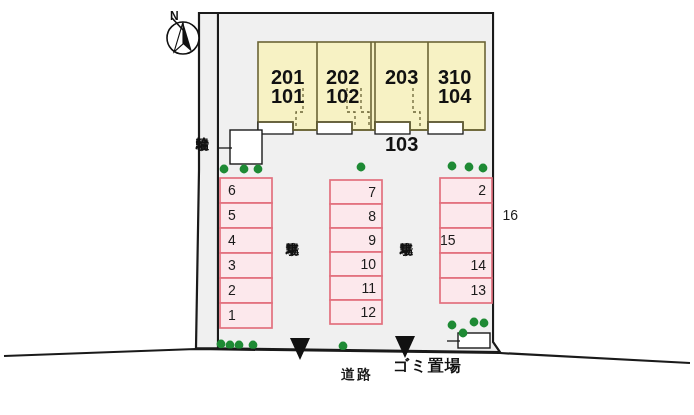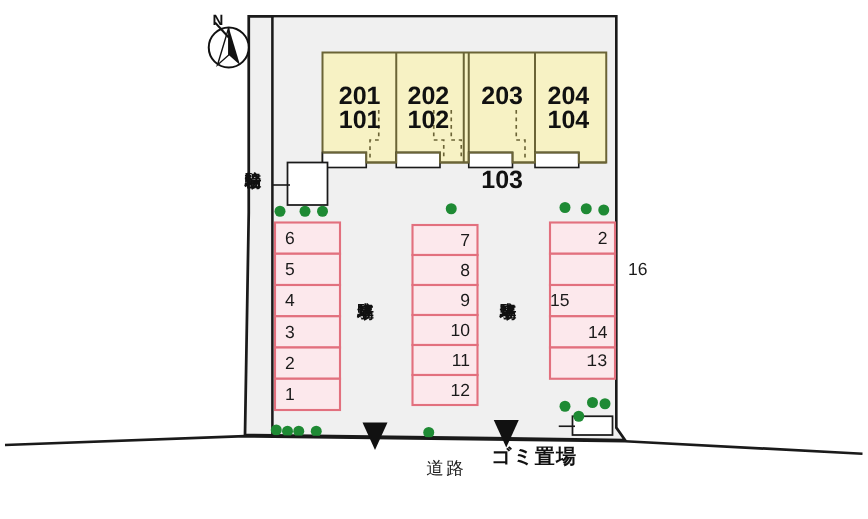--- a/index.html
+++ b/index.html
@@ -48,21 +48,21 @@
     line-height: 1.0;
   }
   .horiz-jp {
     font-size: 16px;
     font-weight: bold;
     letter-spacing: 1px;
     margin-top: 24px;
   }
   .road-jp {
     font-size: 14px;
-    font-weight: normal;
+    font-weight: bold;
     letter-spacing: 2px;
     color: #1a1a1a;
   }
   .watermark {
     position: absolute;
     font-size: 30px;
     font-weight: bold;
     color: rgba(236, 200, 210, 0.30);
     letter-spacing: 2px;
     transform: rotate(-12deg);
@@ -169,21 +169,21 @@
 
   <div class="lbl unit-num" style="left:271px; top:67px;">201</div>
   <div class="lbl unit-num" style="left:271px; top:86px;">101</div>
 
   <div class="lbl unit-num" style="left:326px; top:67px;">202</div>
   <div class="lbl unit-num" style="left:326px; top:86px;">102</div>
 
   <div class="lbl unit-num" style="left:385px; top:67px;">203</div>
   <div class="lbl unit-num" style="left:385px; top:90px;margin-top:44px;">103</div>
 
-  <div class="lbl unit-num" style="left:438px; top:67px;">204</div>
+  <div class="lbl unit-num" style="left:438px; top:67px;">310</div>
   <div class="lbl unit-num" style="left:438px; top:86px;text-align:right;">104</div>
 
   <div class="lbl vert-jp" style="left:196px; top:126px;">駐輪場</div>
 
   <div class="lbl vert-jp" style="left:286px; top:231px;">駐車場</div>
   <div class="lbl vert-jp" style="left:400px; top:231px;">駐車場</div>
 
   <div class="lbl horiz-jp" style="left:393px; top:334px;">ゴミ置場</div>
 
   <div class="lbl road-jp" style="left:341px; top:367px;">道路</div>
@@ -199,17 +199,17 @@
   <div class="lbl stall-num" style="left:330px; top:209px; width:46px; text-align:right;">8</div>
   <div class="lbl stall-num" style="left:330px; top:233px; width:46px; text-align:right;">9</div>
   <div class="lbl stall-num" style="left:330px; top:257px; width:46px; text-align:right;">10</div>
   <div class="lbl stall-num" style="left:330px; top:281px; width:46px; text-align:right;">11</div>
   <div class="lbl stall-num" style="left:330px; top:305px; width:46px; text-align:right;">12</div>
 
   <div class="lbl stall-num" style="left:440px; top:183px; width:46px; text-align:right;">2</div>
   <div class="lbl stall-num" style="left:440px; top:208px; width:46px; text-align:right;padding-left:32px;">16</div>
   <div class="lbl stall-num" style="left:440px; top:233px; width:46px; text-align:left;">15</div>
   <div class="lbl stall-num" style="left:440px; top:258px; width:46px; text-align:right;">14</div>
-  <div class="lbl stall-num" style="left:440px; top:283px; width:46px; text-align:right;font-family:Liberation Mono, monospace;">13</div>
+  <div class="lbl stall-num" style="left:440px; top:283px; width:46px; text-align:right;">13</div>
 
   <div class="lbl" style="left:170px; top:10px; font-size:12px; font-weight:bold;">N</div>
 
 </div>
 
 </body></html>

